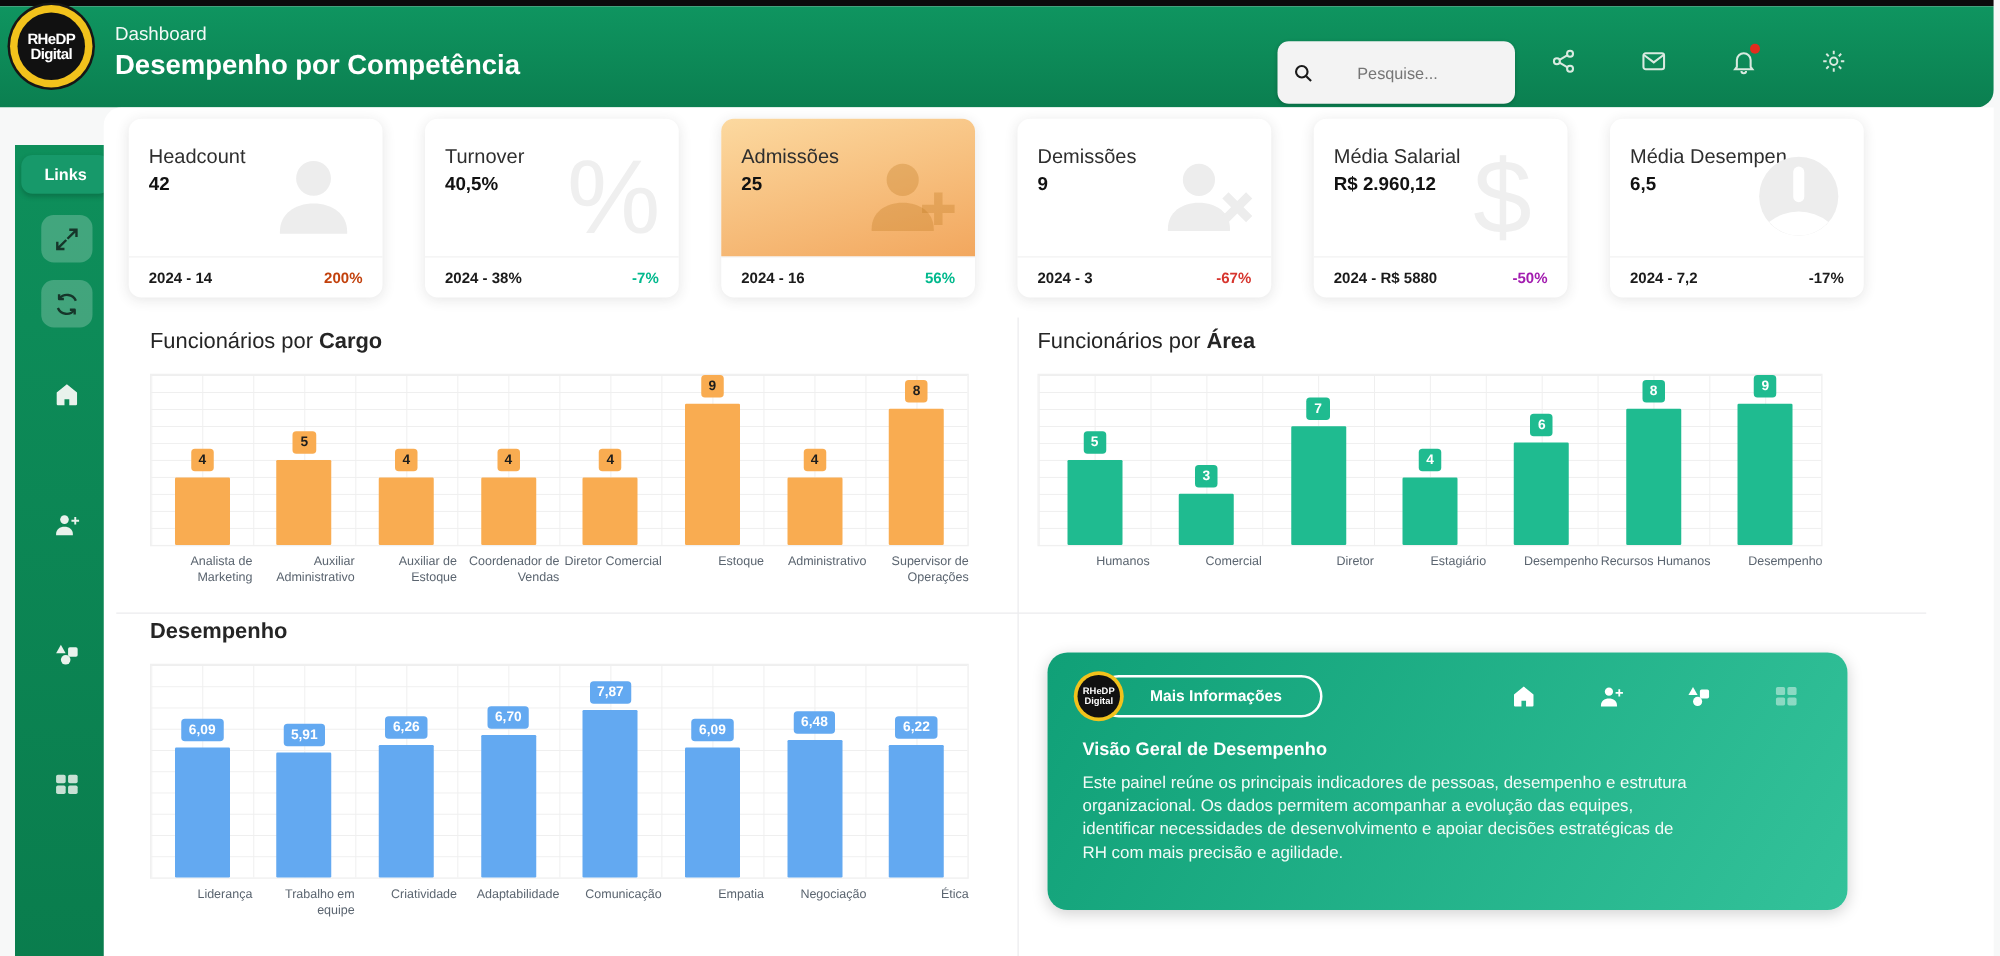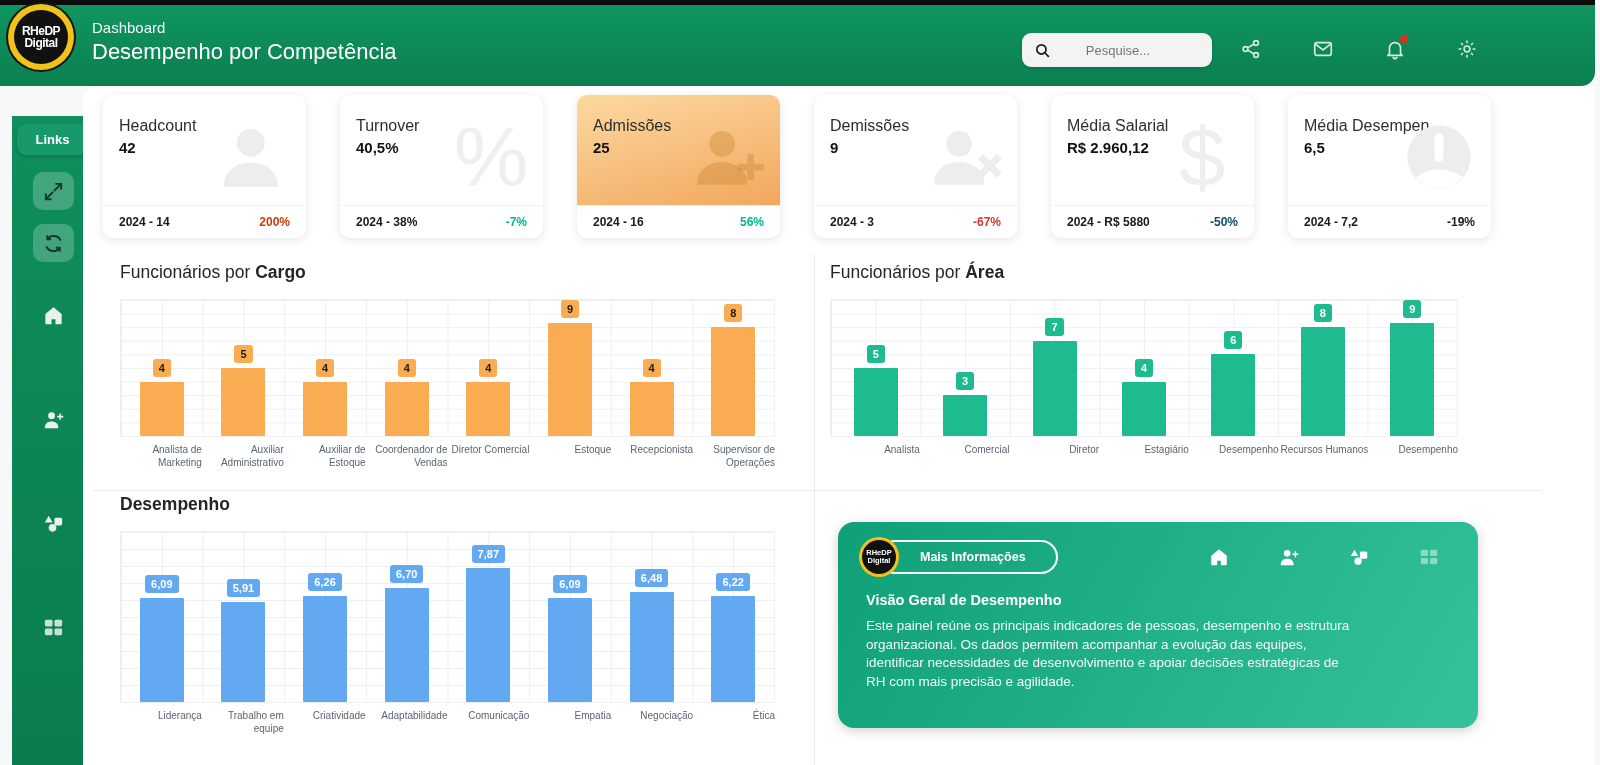--- a/index.html
+++ b/index.html
@@ -9,22 +9,22 @@
   
   .header{position:absolute;left:0;top:0;width:1595px;height:86px;box-sizing:border-box;
     background:linear-gradient(180deg,#0f9560 0%,#0b7f50 100%);
     border-top:5px solid #0b0b0b;border-radius:0 0 14px 0;}
   .logo{position:absolute;left:14px;top:10px;width:54px;height:54px;border-radius:50%;
     background:#111;box-shadow:0 0 0 6px #f2c21c,0 0 0 8px #161616;
     display:flex;flex-direction:column;align-items:center;justify-content:center;z-index:5;}
   .logo span{color:#fff;font-weight:bold;font-size:12px;line-height:12px;letter-spacing:-.5px;}
   .h-titles{position:absolute;left:92px;top:14px;color:#fff;}
   .h-crumb{font-size:15px;opacity:.95;}
-  .h-title{font-size:22px;font-weight:normal;margin-top:3px;}
-  .searchbox{position:absolute;left:1022px;top:28px;width:190px;height:34px;background:#f3f3f3;
+  .h-title{font-size:22px;font-weight:bold;margin-top:3px;}
+  .searchbox{position:absolute;left:1022px;top:28px;width:190px;height:50px;background:#f3f3f3;
     border-radius:9px;display:flex;align-items:center;box-shadow:0 1px 3px rgba(0,0,0,.2);}
   .searchbox svg{margin-left:12px;flex:0 0 auto;}
   .searchbox input{border:0;outline:0;background:transparent;width:130px;text-align:center;
     font-size:13px;color:#555;font-family:inherit;}
   .hicons{position:absolute;left:1240px;top:33px;display:flex;gap:50px;align-items:center;}
   .hicon{position:relative;width:22px;height:22px;color:#d9eae0;cursor:pointer;}
   .hicon svg{width:22px;height:22px;display:block;}
   .bell-dot{position:absolute;right:-2px;top:-3px;width:8px;height:8px;border-radius:50%;background:#e22c1e;}
 
   
@@ -256,38 +256,38 @@
         <div class="kpi-card" style="left: 968px;">
           <div class="kpi-body">
             <div class="kpi-title">Média Salarial</div>
             <div class="kpi-value">R$ 2.960,12</div>
             <div class="kpi-icon">
               <span class="glyph">$</span>
             </div>
           </div>
           <div class="kpi-footer">
             <span class="kpi-prev">2024 - R$ 5880</span>
-            <span class="kpi-delta" style="color:#0c4a6e">-50%</span>
+            <span class="kpi-delta" style="color:#a21caf">-50%</span>
           </div>
         </div>
         <div class="kpi-card" style="left: 1205px;">
           <div class="kpi-body">
             <div class="kpi-title">Média Desempen.</div>
             <div class="kpi-value">6,5</div>
             <div class="kpi-icon">
               <svg viewBox="0 0 24 24">
                 <circle cx="12" cy="12" r="10" fill="#ededed"></circle>
                 <rect x="10.6" y="4.5" width="2.8" height="9" rx="1.4" fill="#fff"></rect>
                 <path d="M4.5 18.5a10 10 0 0 0 15 0 12 12 0 0 0-15 0z" fill="#fff"></path>
               </svg>
             </div>
           </div>
           <div class="kpi-footer">
             <span class="kpi-prev">2024 - 7,2</span>
-            <span class="kpi-delta" style="color:#1c1c1c">-19%</span>
+            <span class="kpi-delta" style="color:#1c1c1c">-17%</span>
           </div>
         </div>
       </div>
 
     <div class="panel" id="panel-0" style="left:37px;top:176px;width:655px;">
         <div class="chart-title"><span>Funcionários por </span><b>Cargo</b></div>
         <div class="plot" style="height: 138px; background-image: linear-gradient(to right, rgb(239, 239, 239) 1px, transparent 1px), linear-gradient(rgb(239, 239, 239) 1px, transparent 1px); background-size: calc(6.25%) 100%, 100% calc(10%);">
           <div class="col">
             <div class="bar-label" style="background: rgb(249, 172, 81); color: rgb(29, 29, 29);">4</div>
             <div class="bar" style="background: rgb(249, 172, 81); height: 54px;"></div>
@@ -321,21 +321,21 @@
             <div class="bar" style="background: rgb(249, 172, 81); height: 109px;"></div>
           </div>
         </div>
         <div class="ticks">
           <div class="tick">Analista de Marketing</div>
           <div class="tick">Auxiliar Administrativo</div>
           <div class="tick">Auxiliar de Estoque</div>
           <div class="tick">Coordenador de Vendas</div>
           <div class="tick">Diretor Comercial</div>
           <div class="tick">Estoque</div>
-          <div class="tick">Recepcionista</div>
+          <div class="tick">Administrativo</div>
           <div class="tick">Supervisor de Operações</div>
         </div>
       </div>
     <div class="panel" id="panel-1" style="left:747px;top:176px;width:628px;">
         <div class="chart-title"><span>Funcionários por </span><b>Área</b></div>
         <div class="plot" style="height: 138px; background-image: linear-gradient(to right, rgb(239, 239, 239) 1px, transparent 1px), linear-gradient(rgb(239, 239, 239) 1px, transparent 1px); background-size: calc(7.14286%) 100%, 100% calc(10%);">
           <div class="col">
             <div class="bar-label" style="background: rgb(31, 187, 144); color: rgb(255, 255, 255);">5</div>
             <div class="bar" style="background: rgb(31, 187, 144); height: 68px;"></div>
           </div>
@@ -358,21 +358,21 @@
           <div class="col">
             <div class="bar-label" style="background: rgb(31, 187, 144); color: rgb(255, 255, 255);">8</div>
             <div class="bar" style="background: rgb(31, 187, 144); height: 109px;"></div>
           </div>
           <div class="col">
             <div class="bar-label" style="background: rgb(31, 187, 144); color: rgb(255, 255, 255);">9</div>
             <div class="bar" style="background: rgb(31, 187, 144); height: 122px;"></div>
           </div>
         </div>
         <div class="ticks">
-          <div class="tick">Analista</div>
+          <div class="tick">Humanos</div>
           <div class="tick">Comercial</div>
           <div class="tick">Diretor</div>
           <div class="tick">Estagiário</div>
           <div class="tick">Desempenho</div>
           <div class="tick">Recursos Humanos</div>
           <div class="tick">Desempenho</div>
         </div>
       </div>
     <div class="panel" id="panel-2" style="left:37px;top:408px;width:655px;">
         <div class="chart-title"><span></span><b>Desempenho</b></div>

